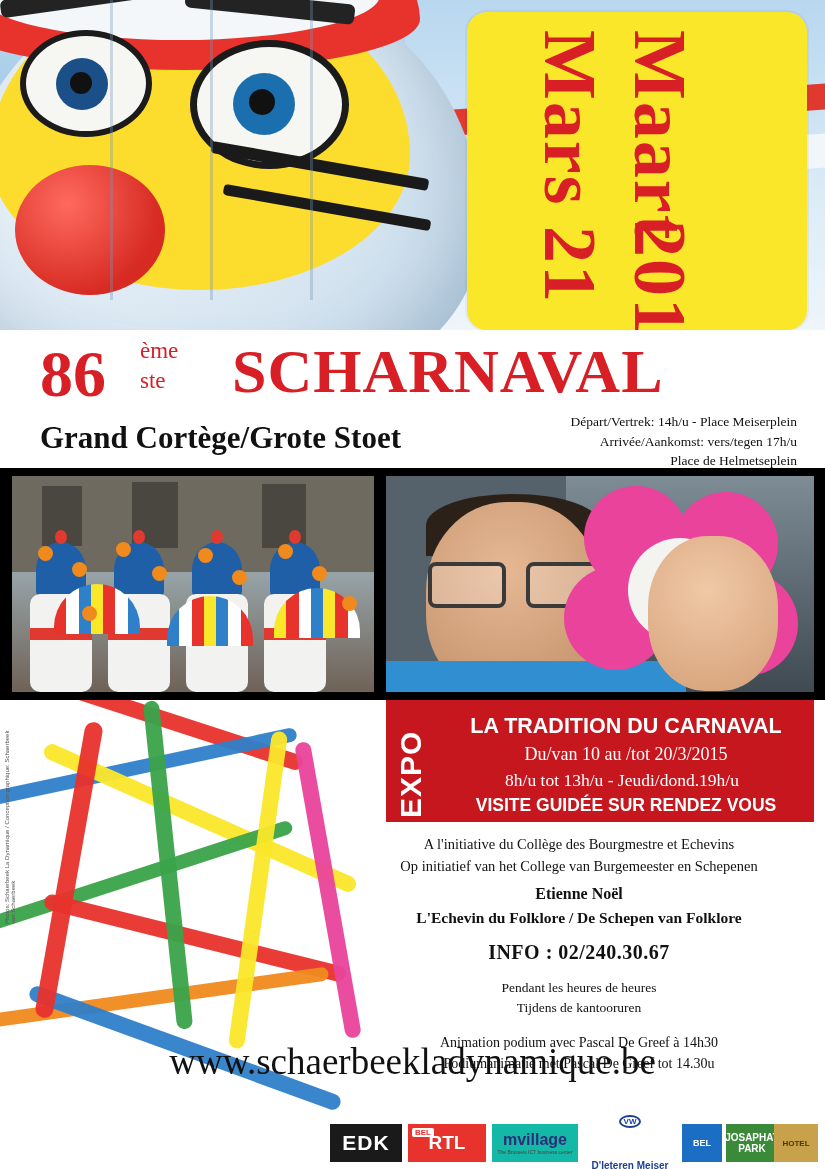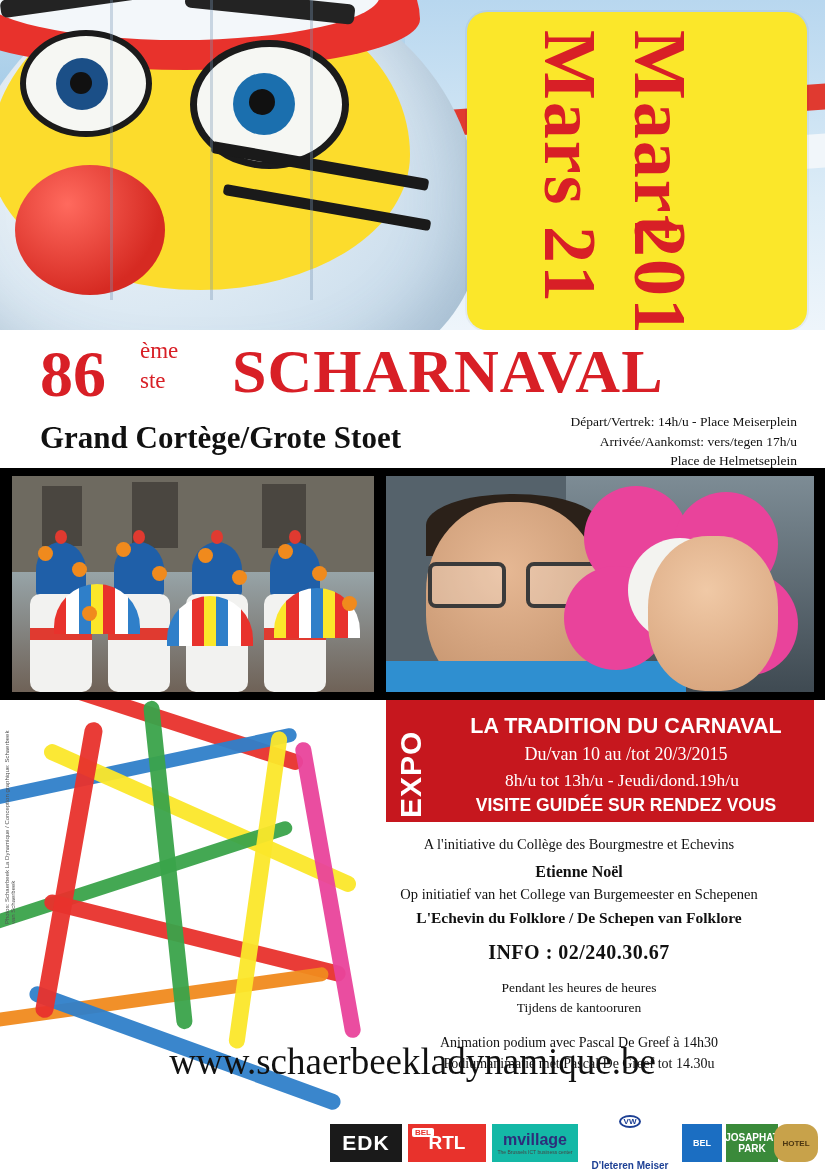--- a/index.html
+++ b/index.html
@@ -142,21 +142,21 @@
   .logo{position:absolute;top:6px;height:38px;display:flex;align-items:center;justify-content:center;
         font-family:"Liberation Sans",sans-serif;}
   .lg-edk{left:330px;width:72px;background:#1a1a1a;color:#fff;font-weight:bold;font-size:21px;letter-spacing:1px;}
   .lg-rtl{left:408px;width:78px;background:#e8322c;color:#fff;font-weight:bold;font-size:19px;}
   .lg-rtl .bel{position:absolute;left:4px;top:4px;background:#fff;color:#e8322c;font-size:8px;padding:0 3px;border-radius:2px;font-weight:bold;}
   .lg-mv{left:492px;width:86px;background:#14b8a6;color:#2d2d7a;font-size:16px;font-weight:bold;flex-direction:column;}
   .lg-mv .sub{font-size:5px;color:#444;font-weight:normal;}
   .lg-dm{left:584px;width:92px;background:#fff;color:#1c3f94;font-size:10px;font-weight:bold;flex-direction:column;gap:32px;}
   .lg-be{left:682px;width:40px;background:#1b6ec2;color:#fff;font-size:9px;font-weight:bold;}
   .lg-pk{left:726px;width:52px;background:#3a8a3a;color:#fff;font-size:10px;font-weight:bold;text-align:center;line-height:1.1;}
-  .lg-hall{left:774px;width:44px;background:#c8a24a;color:#4a3510;font-size:8px;font-weight:bold;border-radius:13px;}
+  .lg-hall{left:774px;width:44px;background:#c8a24a;color:#4a3510;font-size:8px;font-weight:bold;}
   .vwcircle{width:18px;height:18px;border-radius:50%;border:2px solid #1c3f94;font-size:8px;display:flex;align-items:center;justify-content:center;}
 </style>
 </head>
 <body>
 
 <div class="poster">
 
   <div class="hero">
     <div class="hero-right"></div>
     <div class="stripe-red"></div>
@@ -307,22 +307,22 @@
     <div class="expo-word">EXPO</div>
     <div class="expo-l1">LA TRADITION DU CARNAVAL</div>
     <div class="expo-l2">Du/van 10 au /tot 20/3/2015</div>
     <div class="expo-l3">8h/u tot 13h/u  -  Jeudi/dond.19h/u</div>
     <div class="expo-l4">VISITE GUIDÉE SUR RENDEZ VOUS</div>
   </div>
 
   <div class="lower">
     <div class="info-col">
       <div class="ln">A l'initiative du Collège des Bourgmestre et Echevins</div>
+      <div class="ln">Op initiatief van het College van Burgemeester en Schepenen</div>
       <div class="ln noel">Etienne Noël</div>
-      <div class="ln">Op initiatief van het College van Burgemeester en Schepenen</div>
       <div class="ln ech">L'Echevin du Folklore / De Schepen van Folklore</div>
       <div class="info-phone">INFO : 02/240.30.67</div>
       <div class="small-blk">
         <div>Pendant les heures de heures</div>
         <div>Tijdens de kantooruren</div>
       </div>
       <div class="anim-blk">
         <div>Animation podium avec Pascal De Greef à 14h30</div>
         <div>Podiumanimatie met Pascal De Greef tot 14.30u</div>
       </div>

